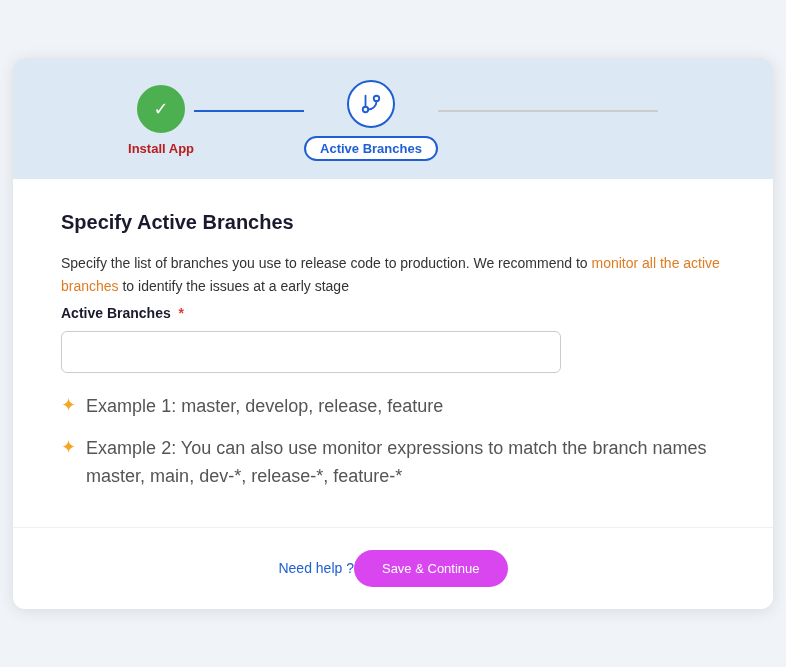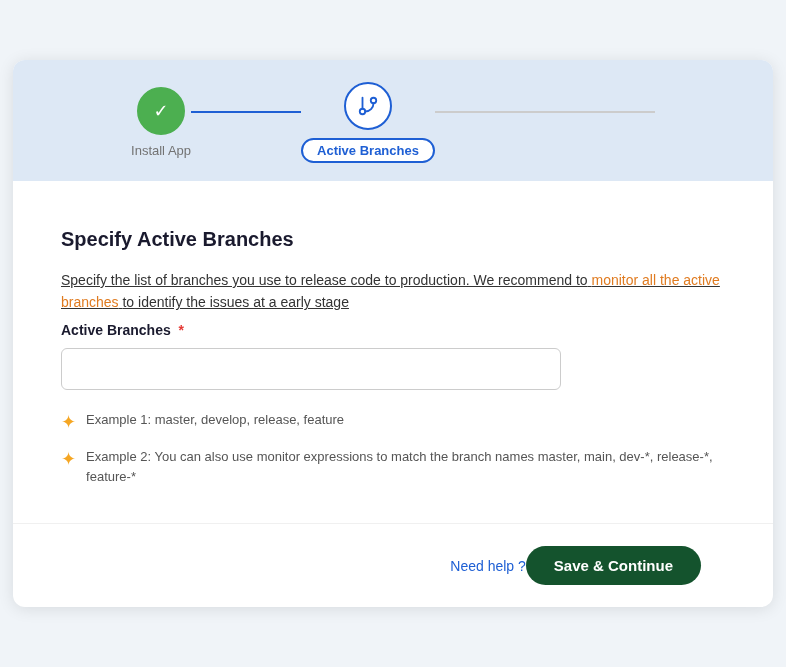--- a/index.html
+++ b/index.html
@@ -56,22 +56,22 @@
       color: #1e5fd4;
     }
     .step-circle.inactive {
       background: #fff;
       border-color: #bbb;
       color: #888;
     }
     .step-label {
       margin-top: 8px;
       font-size: 13px;
-      font-weight: 400;
-      color: #737373;
+      font-weight: 700;
+      color: #b91c1c;
       white-space: nowrap;
     }
     .step-label.active-label {
       background: #fff;
       border: 2px solid #1e5fd4;
       border-radius: 20px;
       padding: 3px 14px;
       color: #1e5fd4;
       font-weight: 700;
     }
@@ -82,34 +82,33 @@
       flex-shrink: 0;
     }
     .connector.done-line {
       background: #1e5fd4;
     }
     .connector.inactive-line {
       background: #ccc;
     }
     
     .content {
-      padding: 47px 48px 36px;
+      padding: 32px 48px 36px;
     }
     .section-title {
       font-size: 20px;
       font-weight: 700;
       color: #1a1a2e;
       margin-bottom: 18px;
     }
     .description {
       font-size: 14px;
       color: #333;
       line-height: 1.6;
       margin-bottom: 8px;
-      text-decoration: underline;
     }
     .description a {
       color: #e07b20;
       text-decoration: none;
     }
     .field-label {
       font-size: 14px;
       font-weight: 600;
       color: #1a1a2e;
       margin-bottom: 10px;
@@ -141,47 +140,47 @@
       align-items: flex-start;
       gap: 10px;
     }
     .sparkle-icon {
       color: #f5a623;
       font-size: 18px;
       flex-shrink: 0;
       margin-top: 1px;
     }
     .example-text {
-      font-size: 13px;
+      font-size: 18px;
       color: #555;
       line-height: 1.55;
     }
     
     .footer {
       padding: 22px 72px;
       display: flex;
       align-items: center;
-      justify-content: flex-end;
+      justify-content: center;
       border-top: 1px solid #f0f0f0;
     }
     .help-link {
       font-size: 14px;
       color: #1e5fd4;
       text-decoration: none;
       font-weight: 500;
       cursor: pointer;
     }
     .save-btn {
-      background: #14532d;
+      background: #d946ef;
       color: #fff;
       border: none;
       border-radius: 22px;
       padding: 11px 28px;
-      font-size: 15px;
-      font-weight: 700;
+      font-size: 13px;
+      font-weight: 400;
       cursor: pointer;
       transition: background 0.2s;
     }
   </style>
 </head>
 <body>
 
 <div class="card">
 
   <div class="stepper-header">

